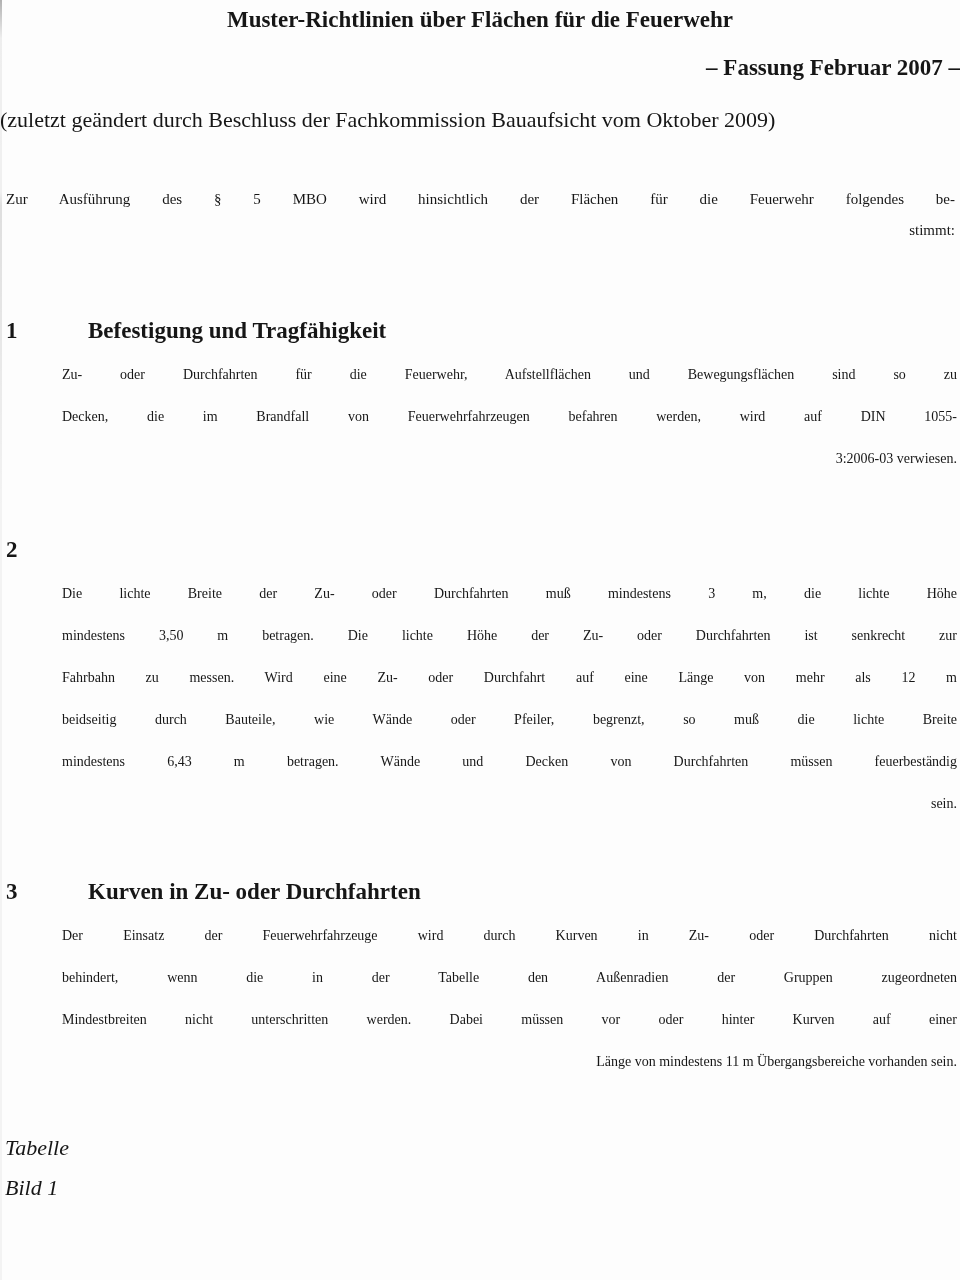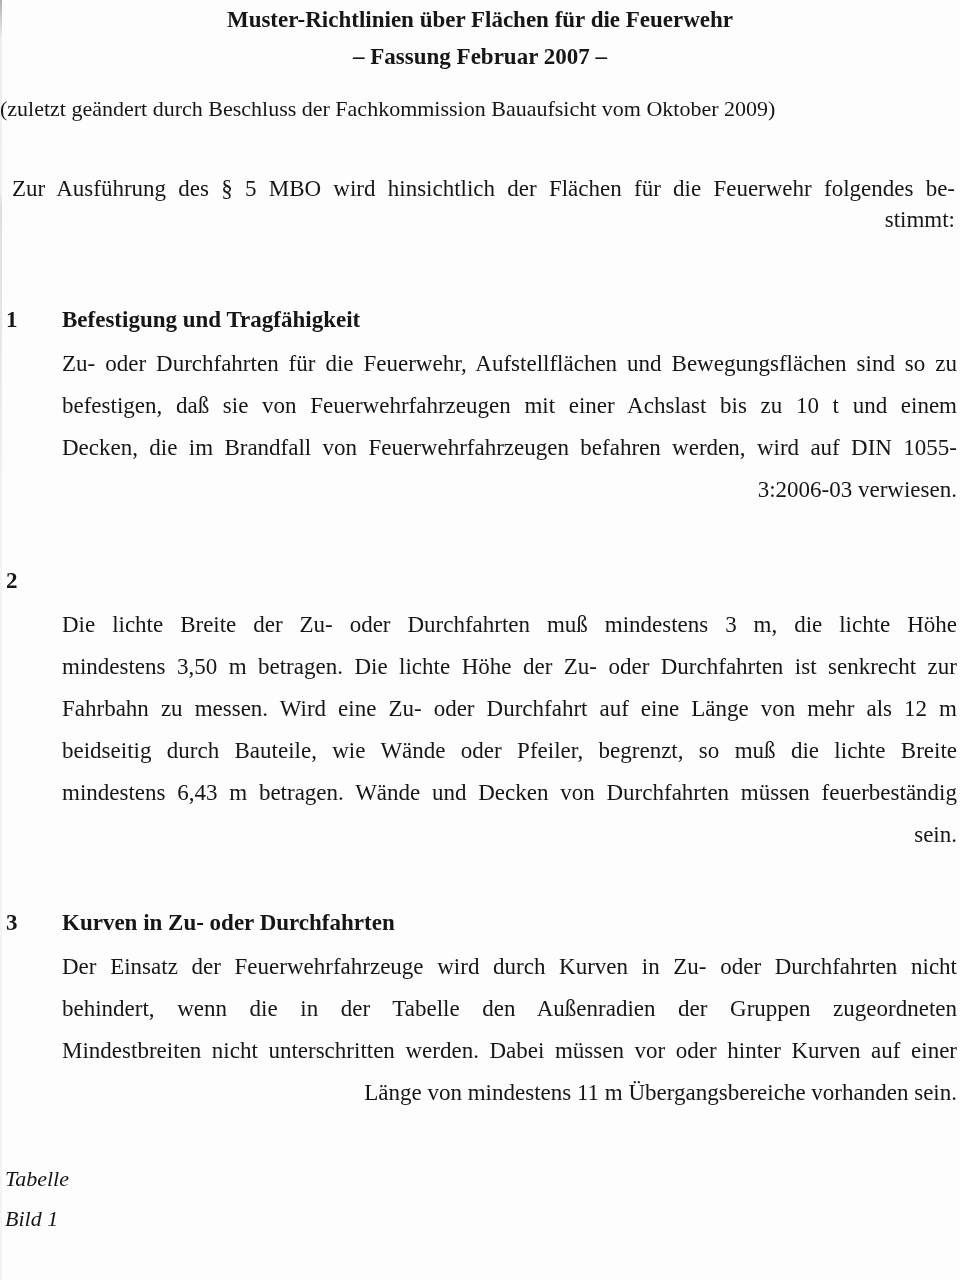--- a/index.html
+++ b/index.html
@@ -26,33 +26,33 @@
       rgba(0,0,0,0.04) 40%, rgba(0,0,0,0.04) 100%);
     pointer-events: none;
   }
 
   .title {
     text-align: center;
     font-weight: 700;
     font-size: 23px;
     line-height: 28px;
   }
-  .title--version { margin-top: 9px; }
+  .title--version { margin-top: 20px; text-align: right; }
 
   .amendment {
     margin-top: 24px;
     text-align: left;
     font-weight: 400;
     font-size: 22px;
     line-height: 28px;
   }
 
   .intro {
-    margin: 50px 5px 0 12px;
-    font-size: 23px;
+    margin: 50px 5px 0 6px;
+    font-size: 15px;
   }
   .intro .tline { height: 31px; line-height: 31px; }
 
   .tline {
     text-align: justify;
     text-align-last: justify;
     text-justify: inter-word;
     white-space: normal;
   }
   .tline.is-last {
@@ -65,25 +65,25 @@
     height: 30px;
     line-height: 30px;
     font-size: 23px;
     font-weight: 700;
   }
   .section--1 .section-head { margin-top: 70px; }
   .section--2 .section-head { margin-top: 55px; }
   .section--3 .section-head { margin-top: 52px; }
 
   .section-num { position: absolute; left: 6px; top: 0; }
-  .section-title { margin-left: 62px; }
+  .section-title { margin-left: 88px; }
 
   .section-body {
     margin: 8px 3px 0 62px;
-    font-size: 23px;
+    font-size: 14px;
   }
   .section-body .tline { height: 42px; line-height: 42px; }
 
   .captions {
     margin-left: 5px;
     font-style: italic;
     font-size: 22px;
   }
   .caption { height: 32px; line-height: 32px; }
   .caption--table  { margin-top: 49px; }
@@ -104,21 +104,20 @@
     <div class="tline is-last">stimmt:</div>
   </div>
 
   <div class="section section--1">
     <div class="section-head">
       <span class="section-num">1</span>
       <span class="section-title">Befestigung und Tragfähigkeit</span>
     </div>
     <div class="section-body">
       <div class="tline">Zu- oder Durchfahrten für die Feuerwehr, Aufstellflächen und Bewegungsflächen sind so zu</div>
-      <div class="tline">befestigen, daß sie von Feuerwehrfahrzeugen mit einer Achslast bis zu 10 t und einem</div>
       <div class="tline">Decken, die im Brandfall von Feuerwehrfahrzeugen befahren werden, wird auf DIN 1055-</div>
       <div class="tline is-last">3:2006-03 verwiesen.</div>
     </div>
   </div>
 
   <div class="section section--2">
     <div class="section-head">
       <span class="section-num">2</span>
     </div>
     <div class="section-body">

